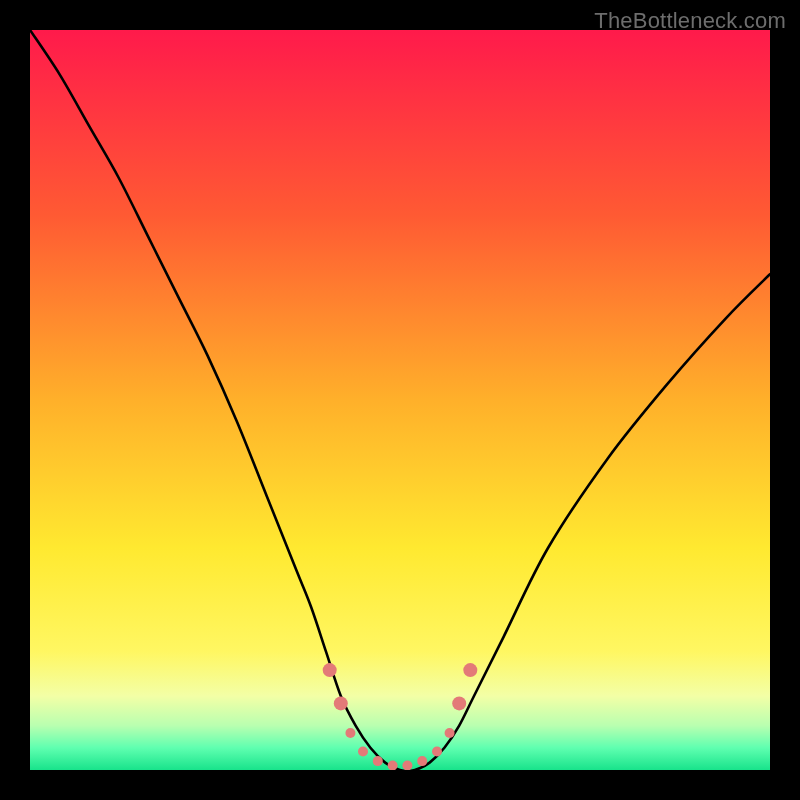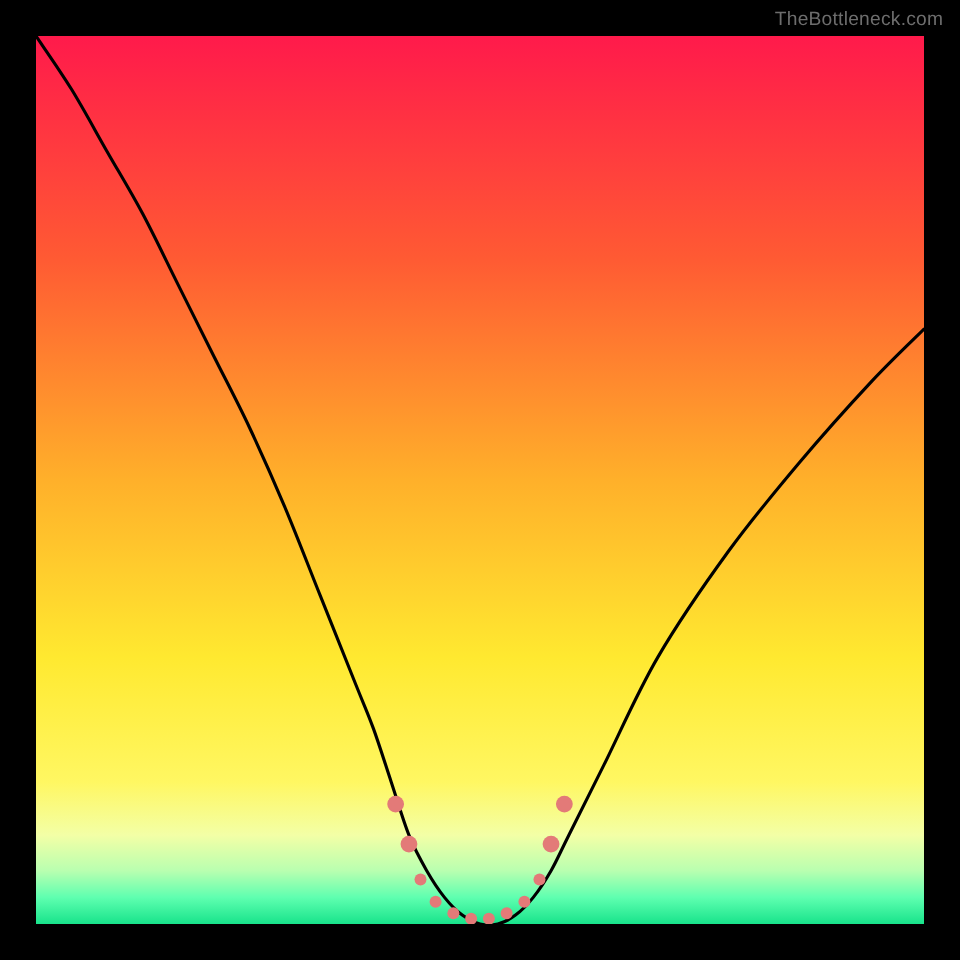--- a/index.html
+++ b/index.html
@@ -25,21 +25,21 @@
     top: 30px;
     width: 740px;
     height: 740px;
     overflow: hidden;
   }
   .watermark {
     position: absolute;
     top: 8px;
     right: 14px;
     color: #6d6d6d;
-    font-size: 16px;
+    font-size: 22px;
     font-weight: 500;
     letter-spacing: 0.2px;
     z-index: 3;
     user-select: none;
   }
   svg {
     display: block;
   }
 </style>
 </head>

